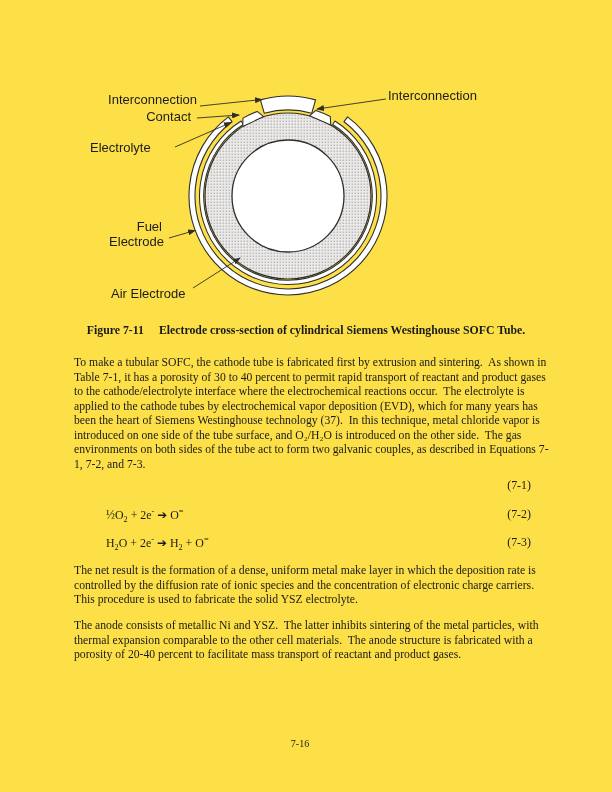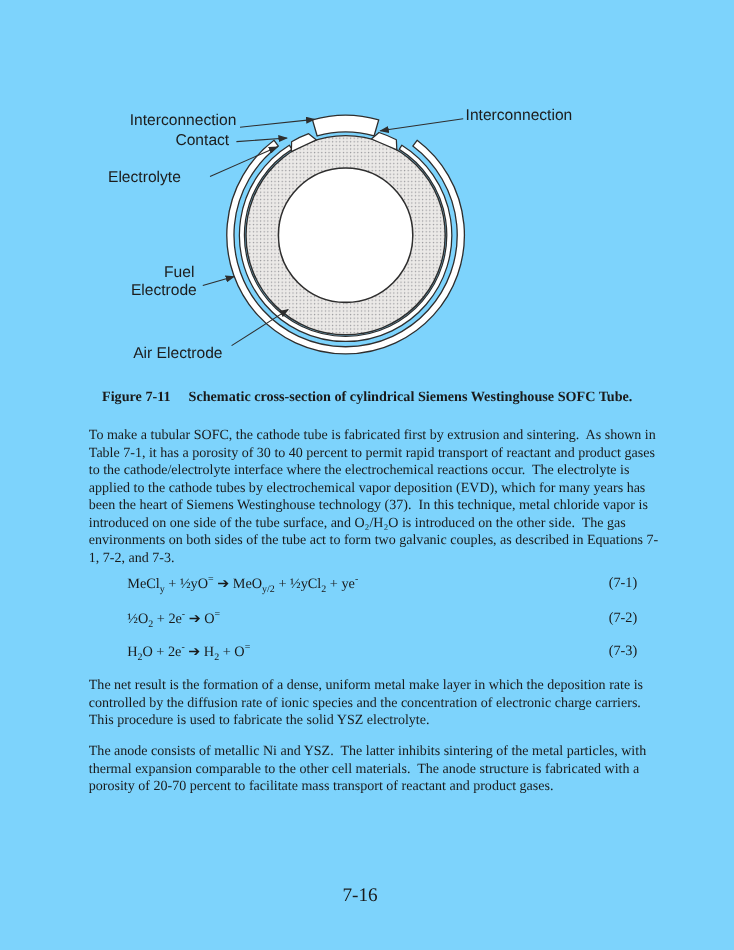--- a/index.html
+++ b/index.html
@@ -1,17 +1,17 @@
 <!DOCTYPE html>
 <html><head>
 <meta charset="utf-8">
 <style>
   html,body{margin:0;padding:0;background:#fff;}
   .page{
-    position:relative;width:612px;height:792px;background:#7dd3fc;overflow:hidden;
+    position:relative;width:612px;height:792px;background:#fde047;overflow:hidden;
     font-family:"Liberation Serif","DejaVu Serif",serif;color:#1a1a1a;
   }
   .figure-svg{position:absolute;left:85px;top:85px;width:410px;height:232px;}
   .figure-svg text{
     font-family:"Liberation Sans","DejaVu Sans",sans-serif;
     font-size:13px;fill:#1c1c1c;
   }
   .caption{
     position:absolute;left:0;top:323px;width:612px;text-align:center;
     font-weight:bold;font-size:11.8px;line-height:14px;
@@ -21,21 +21,21 @@
     position:absolute;left:70px;width:482px;margin:4px;
     font-size:11.7px;line-height:14.55px;white-space:pre-wrap;text-align:left;
   }
   .p1{top:352px;} .p2{top:560px;} .p3{top:615px;}
   .eqrow{position:absolute;left:70px;width:461px;height:16px;font-size:11.9px;}
   .eq1{top:478px;} .eq2{top:507px;} .eq3{top:535px;}
   .eq-body{margin-left:36px;font-family:"Liberation Serif","DejaVu Serif","DejaVu Sans",serif;}
   .eq-body sub,.eq-body sup{font-size:8.3px;}
   .eq-num{position:absolute;right:0;top:0;}
   .pageno{
-    position:absolute;left:0;top:738px;width:600px;text-align:center;font-size:16px;
+    position:absolute;left:0;top:738px;width:600px;text-align:center;font-size:10px;
   }
 </style>
 </head>
 <body>
 
 <div class="page">
 
   <svg class="figure-svg" viewBox="85 85 410 232" xmlns="http://www.w3.org/2000/svg">
     <defs>
       <pattern id="stip" width="3" height="3" patternUnits="userSpaceOnUse">
@@ -70,34 +70,33 @@
 
     <text x="197" y="104" text-anchor="end">Interconnection</text>
     <text x="191" y="121" text-anchor="end">Contact</text>
     <text x="90" y="152" text-anchor="start">Electrolyte</text>
     <text x="162" y="231" text-anchor="end">Fuel</text>
     <text x="164" y="246" text-anchor="end">Electrode</text>
     <text x="111" y="298" text-anchor="start">Air Electrode</text>
     <text x="388" y="100" text-anchor="start">Interconnection</text>
   </svg>
 
-  <div class="caption"><span>Figure 7-11</span><span class="capgap"></span><span>Schematic cross-section of cylindrical Siemens Westinghouse SOFC Tube.</span></div>
+  <div class="caption"><span>Figure 7-11</span><span class="capgap"></span><span>Electrode cross-section of cylindrical Siemens Westinghouse SOFC Tube.</span></div>
 
   <p class="bodytext p1">To make a tubular SOFC, the cathode tube is fabricated first by extrusion and sintering.  As shown in Table 7-1, it has a porosity of 30 to 40 percent to permit rapid transport of reactant and product gases to the cathode/electrolyte interface where the electrochemical reactions occur.  The electrolyte is applied to the cathode tubes by electrochemical vapor deposition (EVD), which for many years has been the heart of Siemens Westinghouse technology (37).  In this technique, metal chloride vapor is introduced on one side of the tube surface, and O₂/H₂O is introduced on the other side.  The gas environments on both sides of the tube act to form two galvanic couples, as described in Equations 7-1, 7-2, and 7-3.</p>
 
   <div class="eqrow eq1">
-    <span class="eq-body"><span>MeCl</span><sub>y</sub><span> + ½yO</span><sup>=</sup><span> ➔ MeO</span><sub>y/2</sub><span> + ½yCl</span><sub>2</sub><span> + ye</span><sup>-</sup></span>
     <span class="eq-num">(7-1)</span>
   </div>
   <div class="eqrow eq2">
     <span class="eq-body"><span>½O</span><sub>2</sub><span> + 2e</span><sup>-</sup><span> ➔ O</span><sup>=</sup></span>
     <span class="eq-num">(7-2)</span>
   </div>
   <div class="eqrow eq3">
     <span class="eq-body"><span>H</span><sub>2</sub><span>O + 2e</span><sup>-</sup><span> ➔ H</span><sub>2</sub><span> + O</span><sup>=</sup></span>
     <span class="eq-num">(7-3)</span>
   </div>
 
   <p class="bodytext p2">The net result is the formation of a dense, uniform metal make layer in which the deposition rate is controlled by the diffusion rate of ionic species and the concentration of electronic charge carriers.  This procedure is used to fabricate the solid YSZ electrolyte.</p>
-  <p class="bodytext p3">The anode consists of metallic Ni and YSZ.  The latter inhibits sintering of the metal particles, with thermal expansion comparable to the other cell materials.  The anode structure is fabricated with a porosity of 20-70 percent to facilitate mass transport of reactant and product gases.</p>
+  <p class="bodytext p3">The anode consists of metallic Ni and YSZ.  The latter inhibits sintering of the metal particles, with thermal expansion comparable to the other cell materials.  The anode structure is fabricated with a porosity of 20-40 percent to facilitate mass transport of reactant and product gases.</p>
 
   <div class="pageno">7-16</div>
 </div>
 
 </body></html>

